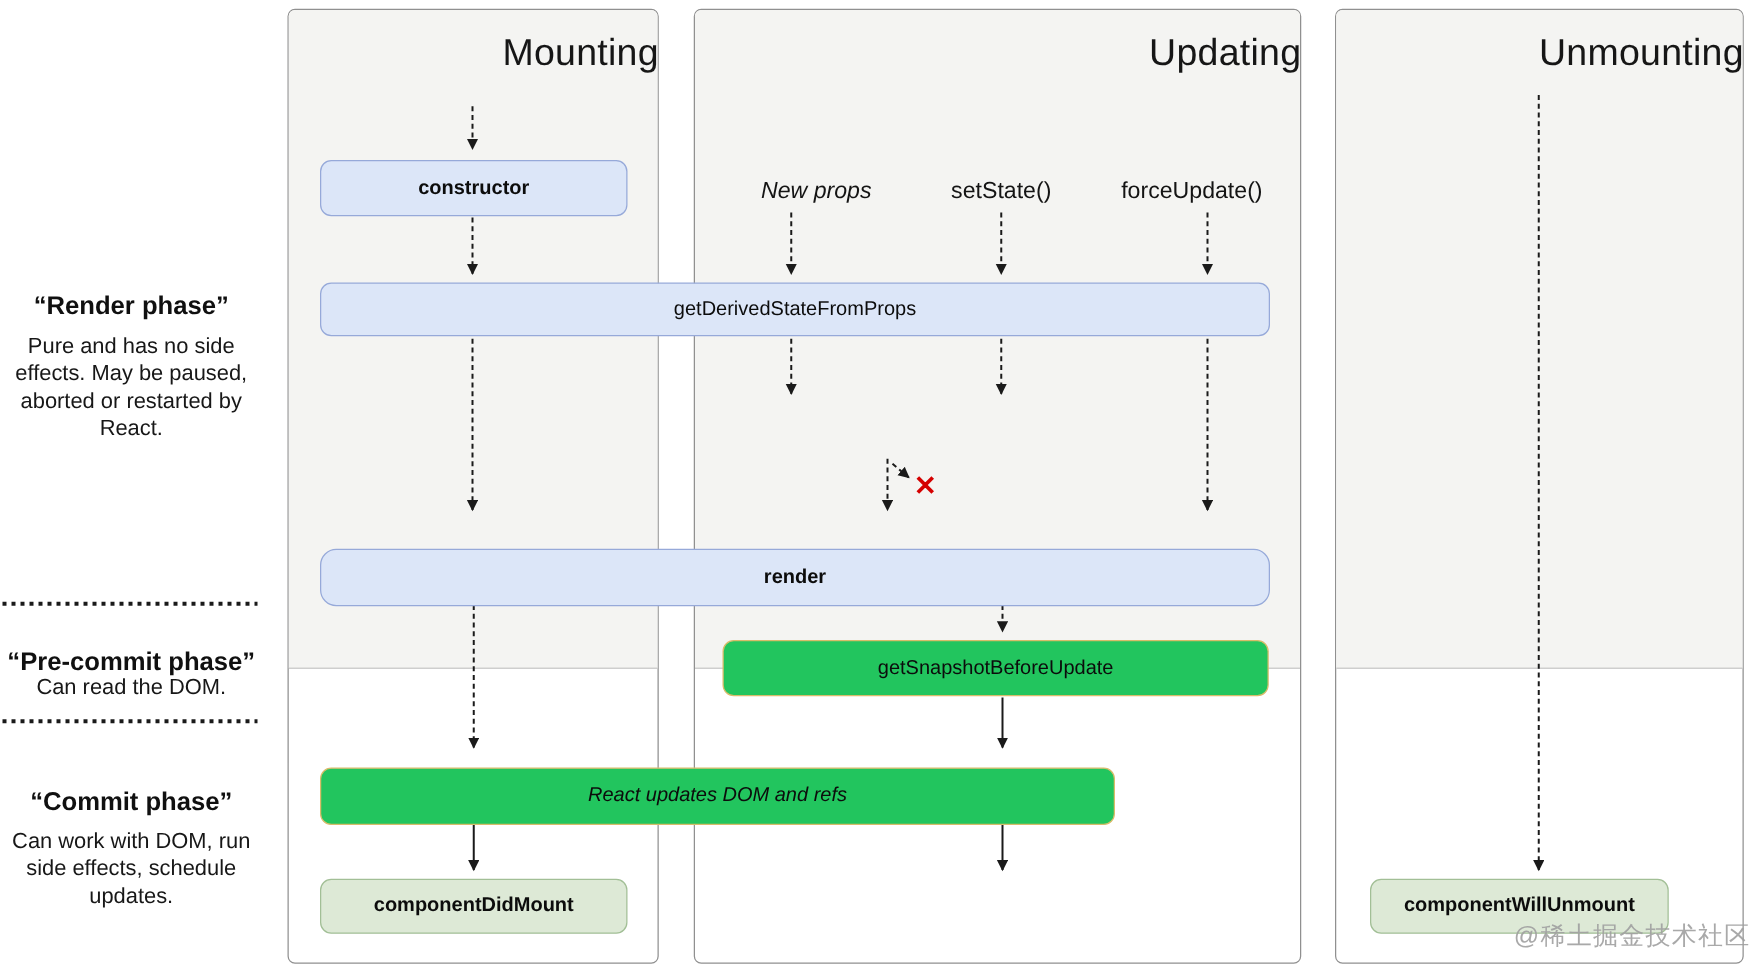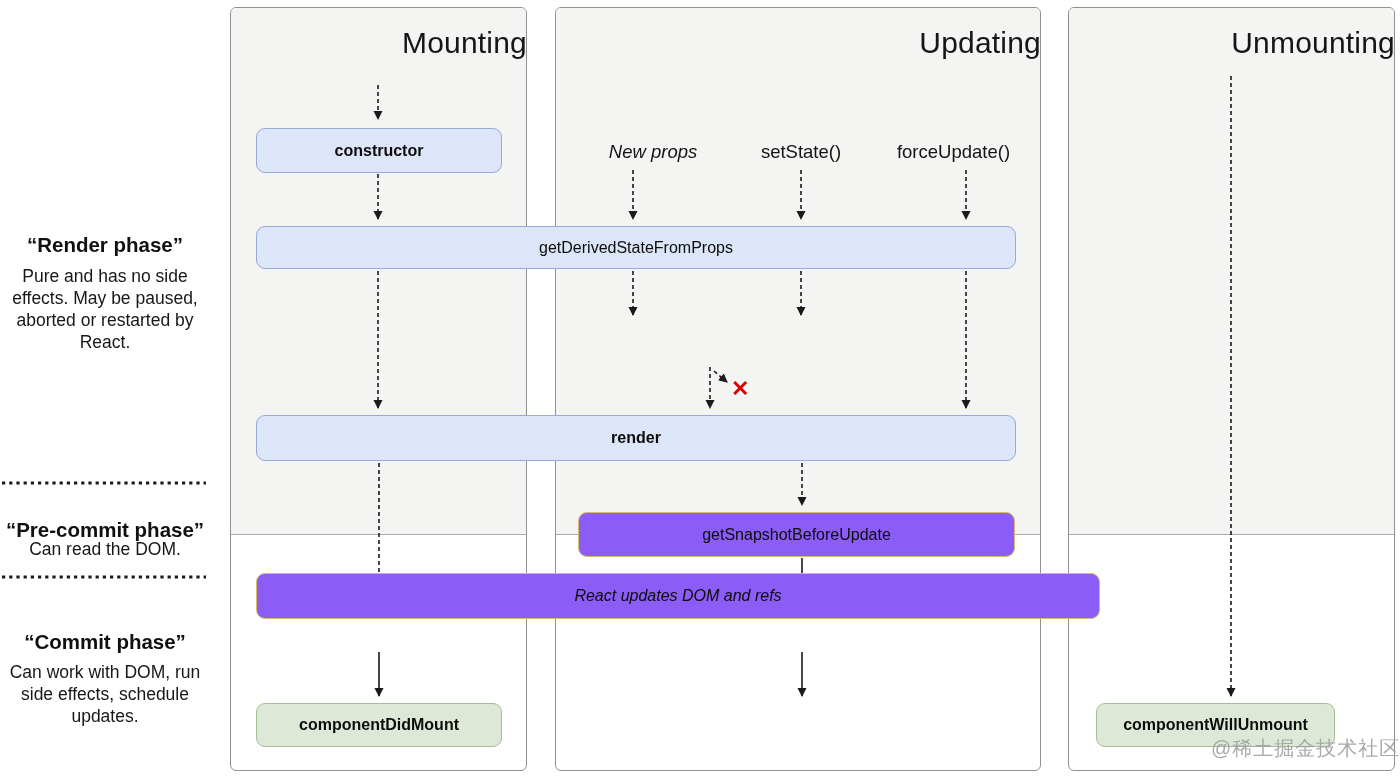--- a/index.html
+++ b/index.html
@@ -8,21 +8,21 @@
   .panel{position:absolute;top:7px;height:764px;background:#fff;border:1.6px solid #909090;
          border-radius:6px;box-sizing:border-box;z-index:0;}
   .panel-gray{position:absolute;top:0;left:0;right:0;height:526px;background:#f4f4f2;
          border-bottom:1.5px solid #ababab;border-radius:5px 5px 0 0;}
   .panel-title{position:absolute;top:26px;z-index:2;text-align:right;font-size:30px;
          color:#161616;letter-spacing:.2px;}
   .wires{position:absolute;left:0;top:0;z-index:1;}
   .node{position:absolute;z-index:2;display:flex;align-items:center;justify-content:center;
          border-radius:9px;box-sizing:border-box;font-size:16px;color:#0c0c0c;text-align:center;}
   .blue{background:#dce6f8;border:1.6px solid #96a9d9;}
-  .yellow{background:#8b5cf6;border:1.6px solid #d8bc6a;}
+  .yellow{background:#22c55e;border:1.6px solid #d8bc6a;}
   .green{background:#dde9d6;border:1.6px solid #a2bf96;}
   .bold{font-weight:700;}
   .italic{font-style:italic;}
   .trigger{position:absolute;z-index:2;font-size:18.5px;color:#141414;text-align:center;}
   .side-head{position:absolute;left:0;width:210px;z-index:2;text-align:center;
          font-weight:700;font-size:20.5px;color:#101010;}
   .side-desc{position:absolute;left:4px;width:202px;z-index:2;text-align:center;
          font-size:17.5px;line-height:1.25;color:#171717;}
   .reject-x{position:absolute;z-index:2;font-size:22px;font-weight:700;color:#d50000;}
   .watermark{position:absolute;left:1211px;top:735px;z-index:3;font-size:20px;color:#a0a0a0;
@@ -85,23 +85,23 @@
   <div class="side-desc" style="top:539px;">Can read the DOM.</div>
   <div class="side-head" style="top:630px;">“Commit phase”</div>
   <div class="side-desc" style="top:662px;">Can work with DOM, run side effects, schedule updates.</div>
 
   <div class="trigger italic" style="left:603px;top:141px;width:100px;">New props</div>
   <div class="trigger" style="left:751px;top:141px;width:100px;">setState()</div>
   <div class="trigger" style="left:891px;top:141px;width:125px;">forceUpdate()</div>
 
   <div class="node blue bold" style="left:256px;top:128px;width:246px;height:45px;">constructor</div>
   <div class="node blue" style="left:256px;top:226px;width:760px;height:43px;">getDerivedStateFromProps</div>
-  <div class="node blue bold" style="left:256px;top:415px;width:760px;height:46px;">render</div>
+  <div class="node blue bold" style="left:256px;top:439px;width:760px;height:46px;border-radius:13px;">render</div>
   <div class="node yellow" style="left:578px;top:512px;width:437px;height:45px;">getSnapshotBeforeUpdate</div>
-  <div class="node yellow italic" style="left:256px;top:573px;width:844px;height:46px;">React updates DOM and refs</div>
+  <div class="node yellow italic" style="left:256px;top:614px;width:636px;height:46px;">React updates DOM and refs</div>
   <div class="node green bold" style="left:256px;top:703px;width:246px;height:44px;">componentDidMount</div>
   <div class="node green bold" style="left:1096px;top:703px;width:239px;height:44px;">componentWillUnmount</div>
 
   <div class="reject-x" style="left:731px;top:376px;">✕</div>
 
   <div class="watermark">@稀土掘金技术社区</div>
 
 </div>
 
 </body></html>

